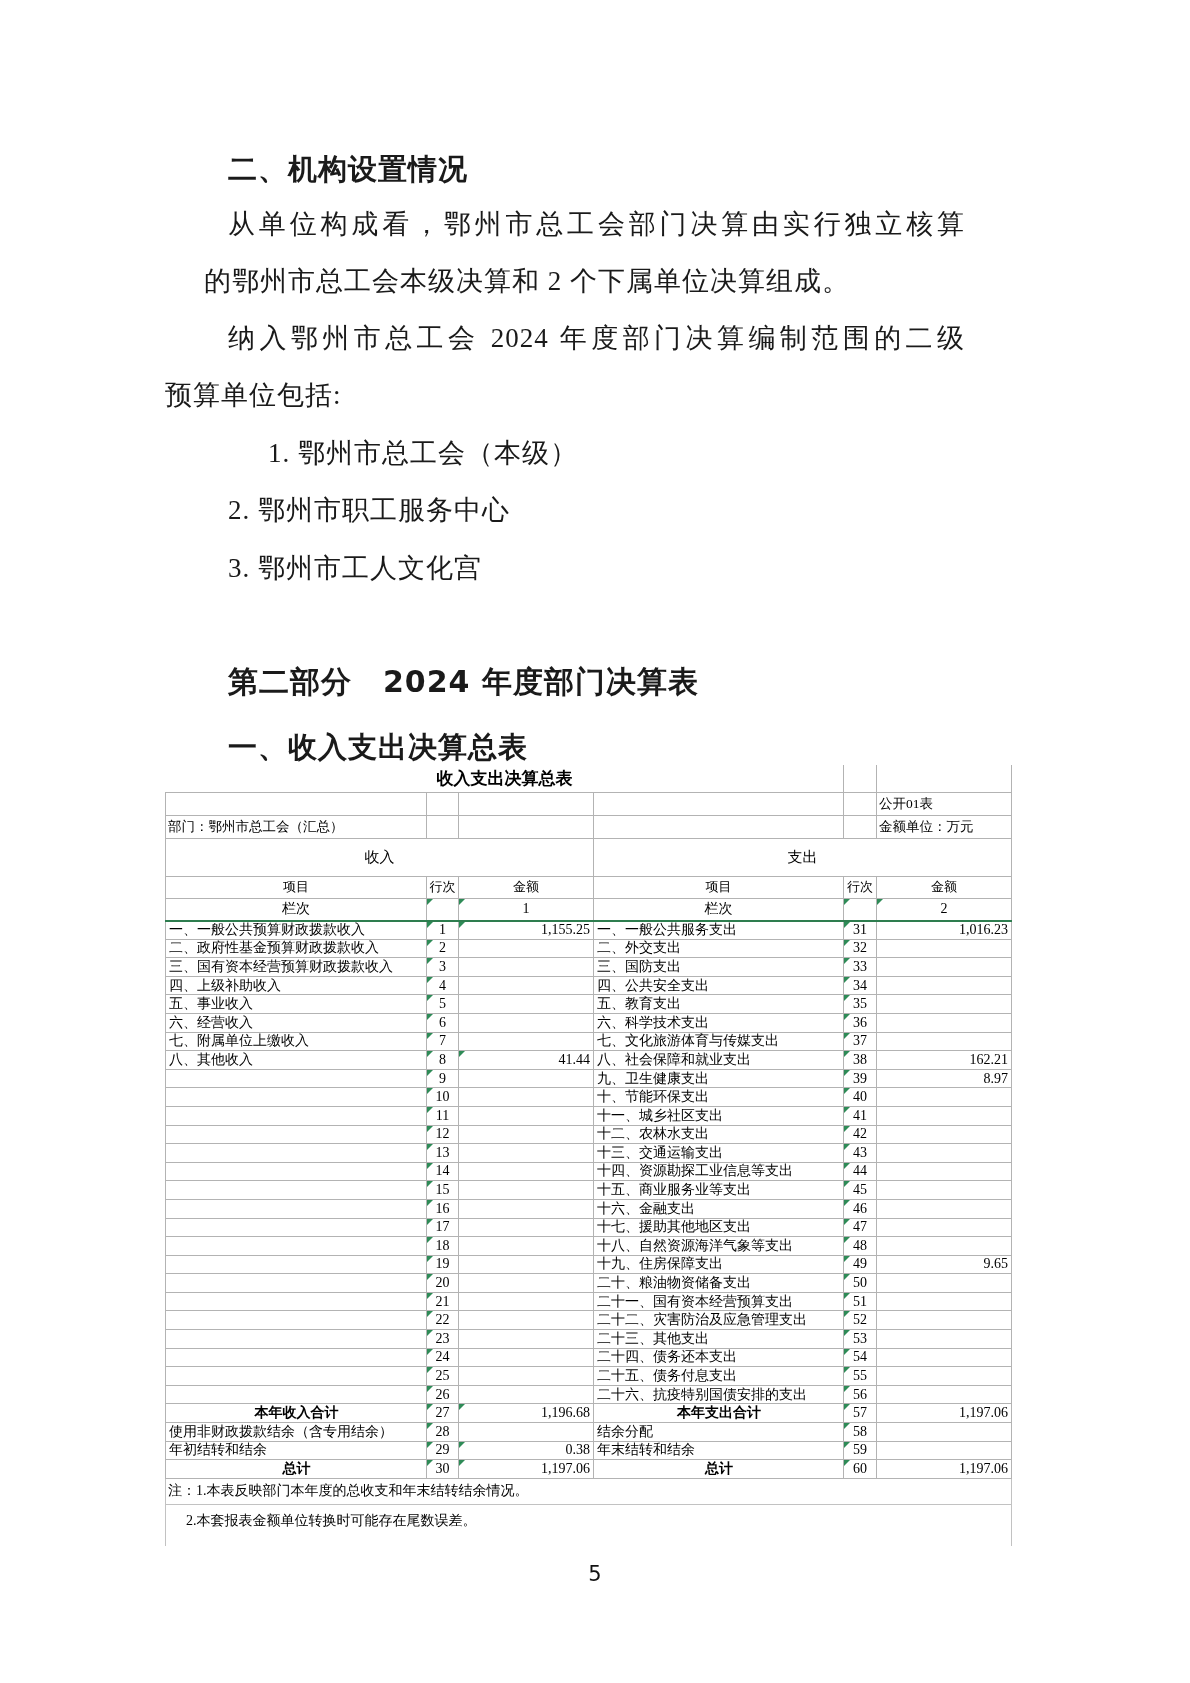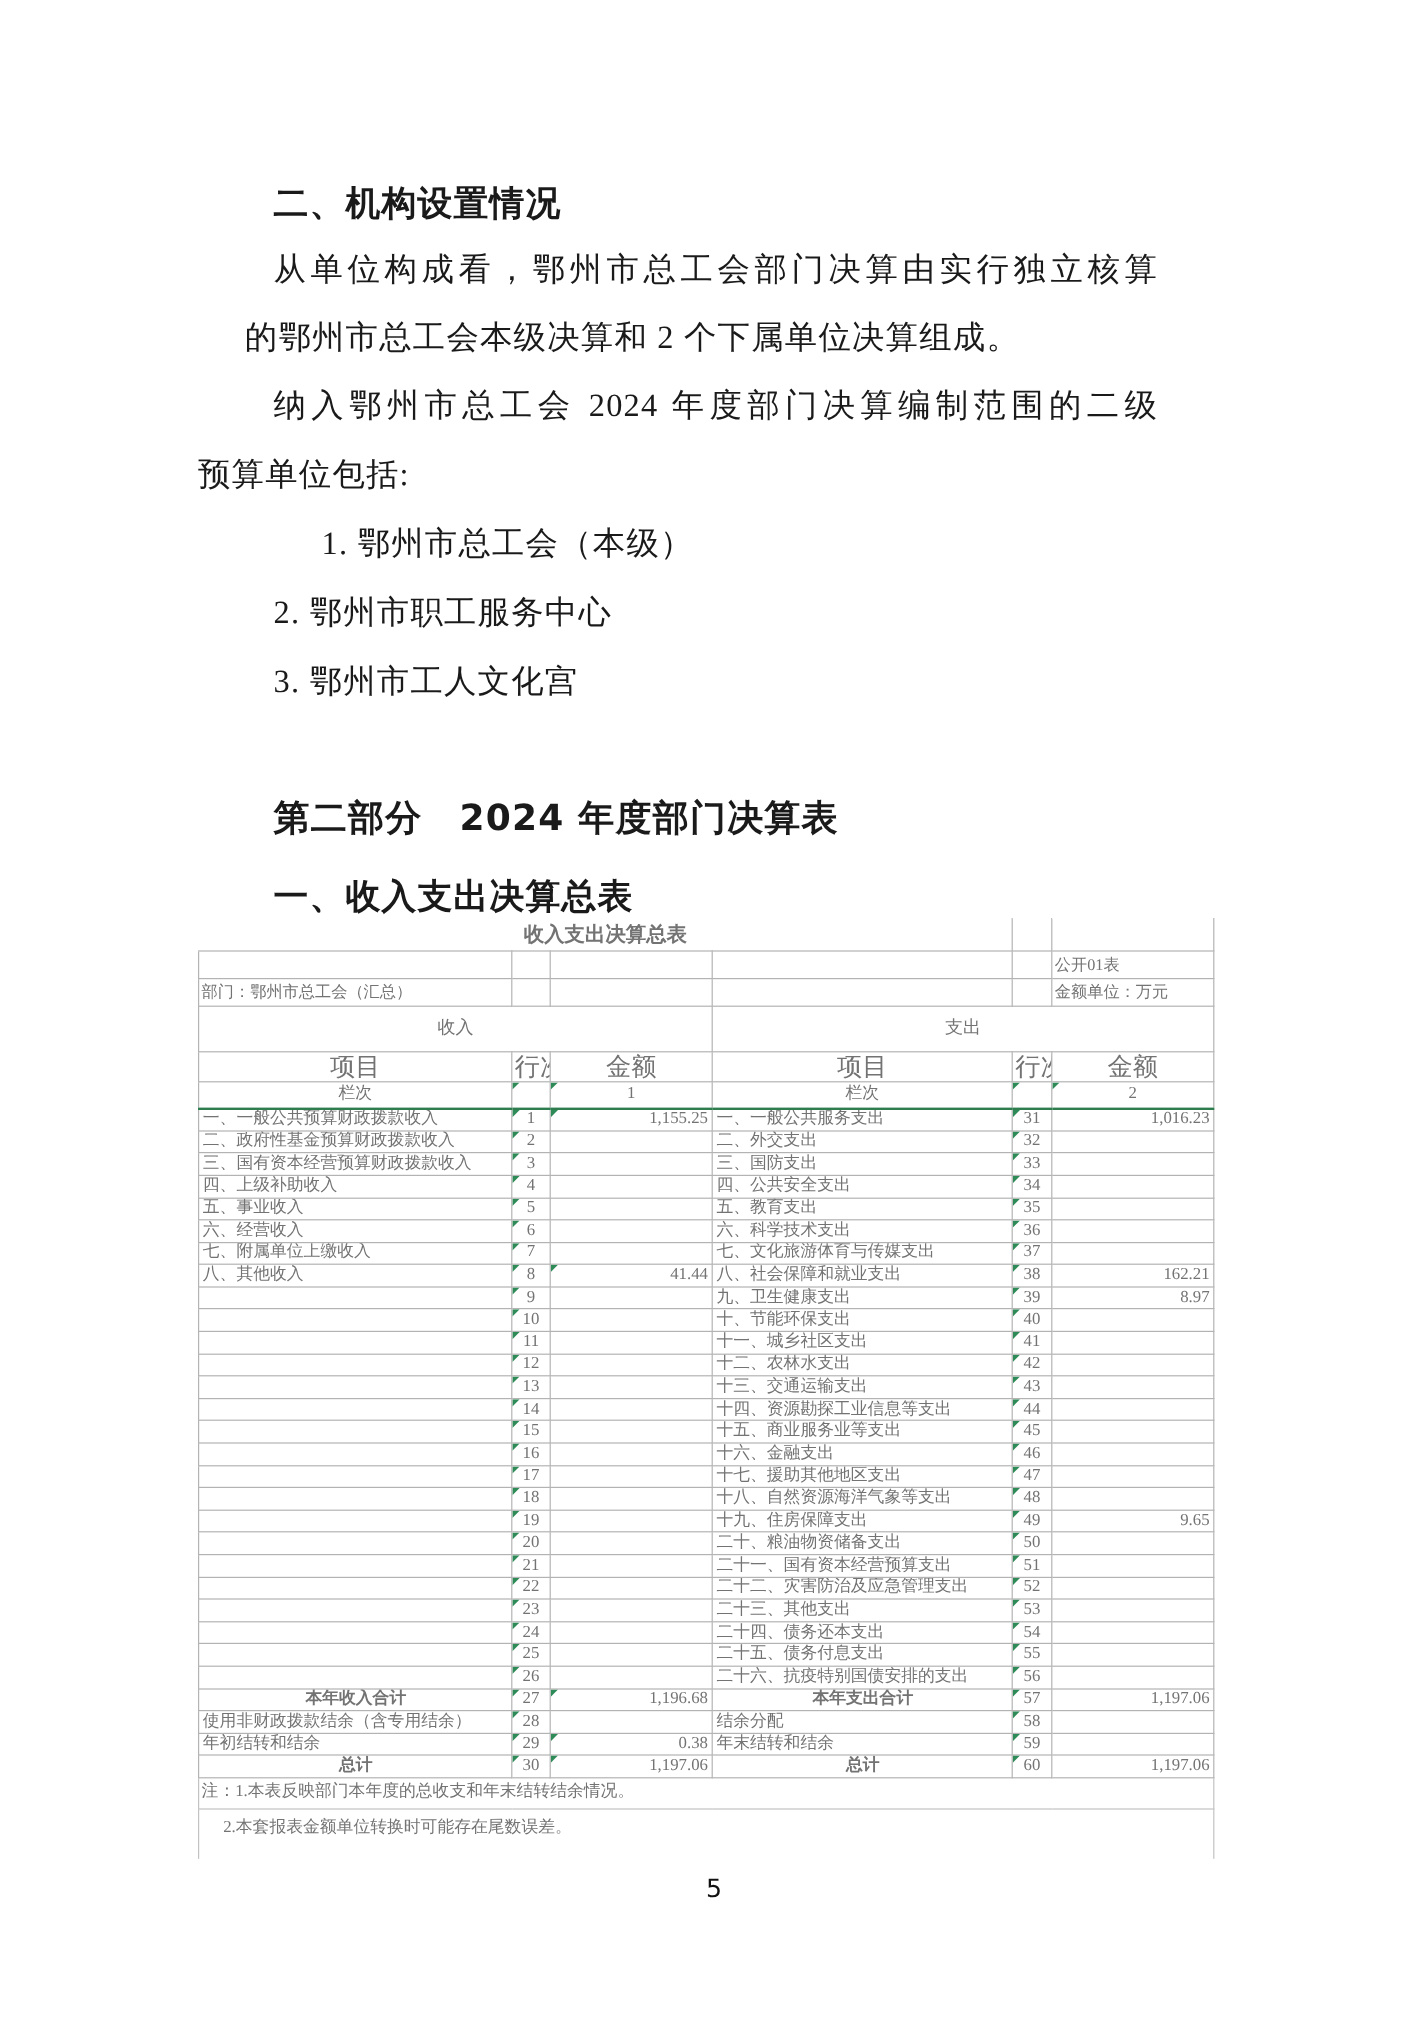--- a/index.html
+++ b/index.html
@@ -10,31 +10,31 @@
   }
   .abs { position:absolute; }
   .h-black {
     font-family:"DejaVu Sans","Liberation Sans",sans-serif;
     font-weight:bold; font-size:29px; letter-spacing:1px; white-space:nowrap;
   }
   .bodyline { font-size:27px; letter-spacing:1px; white-space:nowrap; }
   .fill { width:737px; text-align:justify; text-align-last:justify; white-space:normal; }
   
   .tbl-wrap { position:absolute; left:165px; top:765px; width:846px; }
-  table { border-collapse:collapse; table-layout:fixed; width:846px; color:#737373; }
+  table { border-collapse:collapse; table-layout:fixed; width:846px; color:#000000; }
   td {
     border:1px solid #b3b3b3; padding:0 2px; font-size:14px; line-height:1.15;
     overflow:hidden; white-space:nowrap; vertical-align:middle; position:relative;
   }
   tr.r-title td { height:27px; font-size:17px; font-weight:bold; text-align:center;
     border-top-color:#ffffff; }
   tr.r-title td.t-left { border-left-color:#ffffff; }
   tr.r-meta td { height:23px; font-size:13.5px; }
   tr.r-flow td { height:38px; font-size:15px; text-align:center; }
-  tr.r-cols td { height:22px; font-size:21px; text-align:center; }
+  tr.r-cols td { height:22px; font-size:13px; text-align:center; }
   tr.r-lanci td { height:22px; font-size:14px; text-align:center; border-bottom:2.5px solid #2e7d4f; }
   tbody.data td { height:18.6px; }
   td.c-item, td.c-item2 { text-align:left; padding-left:3px; }
   td.c-line { text-align:center; }
   td.c-amt { text-align:right; padding-right:3px; }
   td.b { font-weight:bold; }
   td.ctr { text-align:center; }
   .tri::before {
     content:""; position:absolute; top:0; left:0; width:0; height:0;
     border-top:6px solid #2e8b57; border-right:6px solid transparent;

